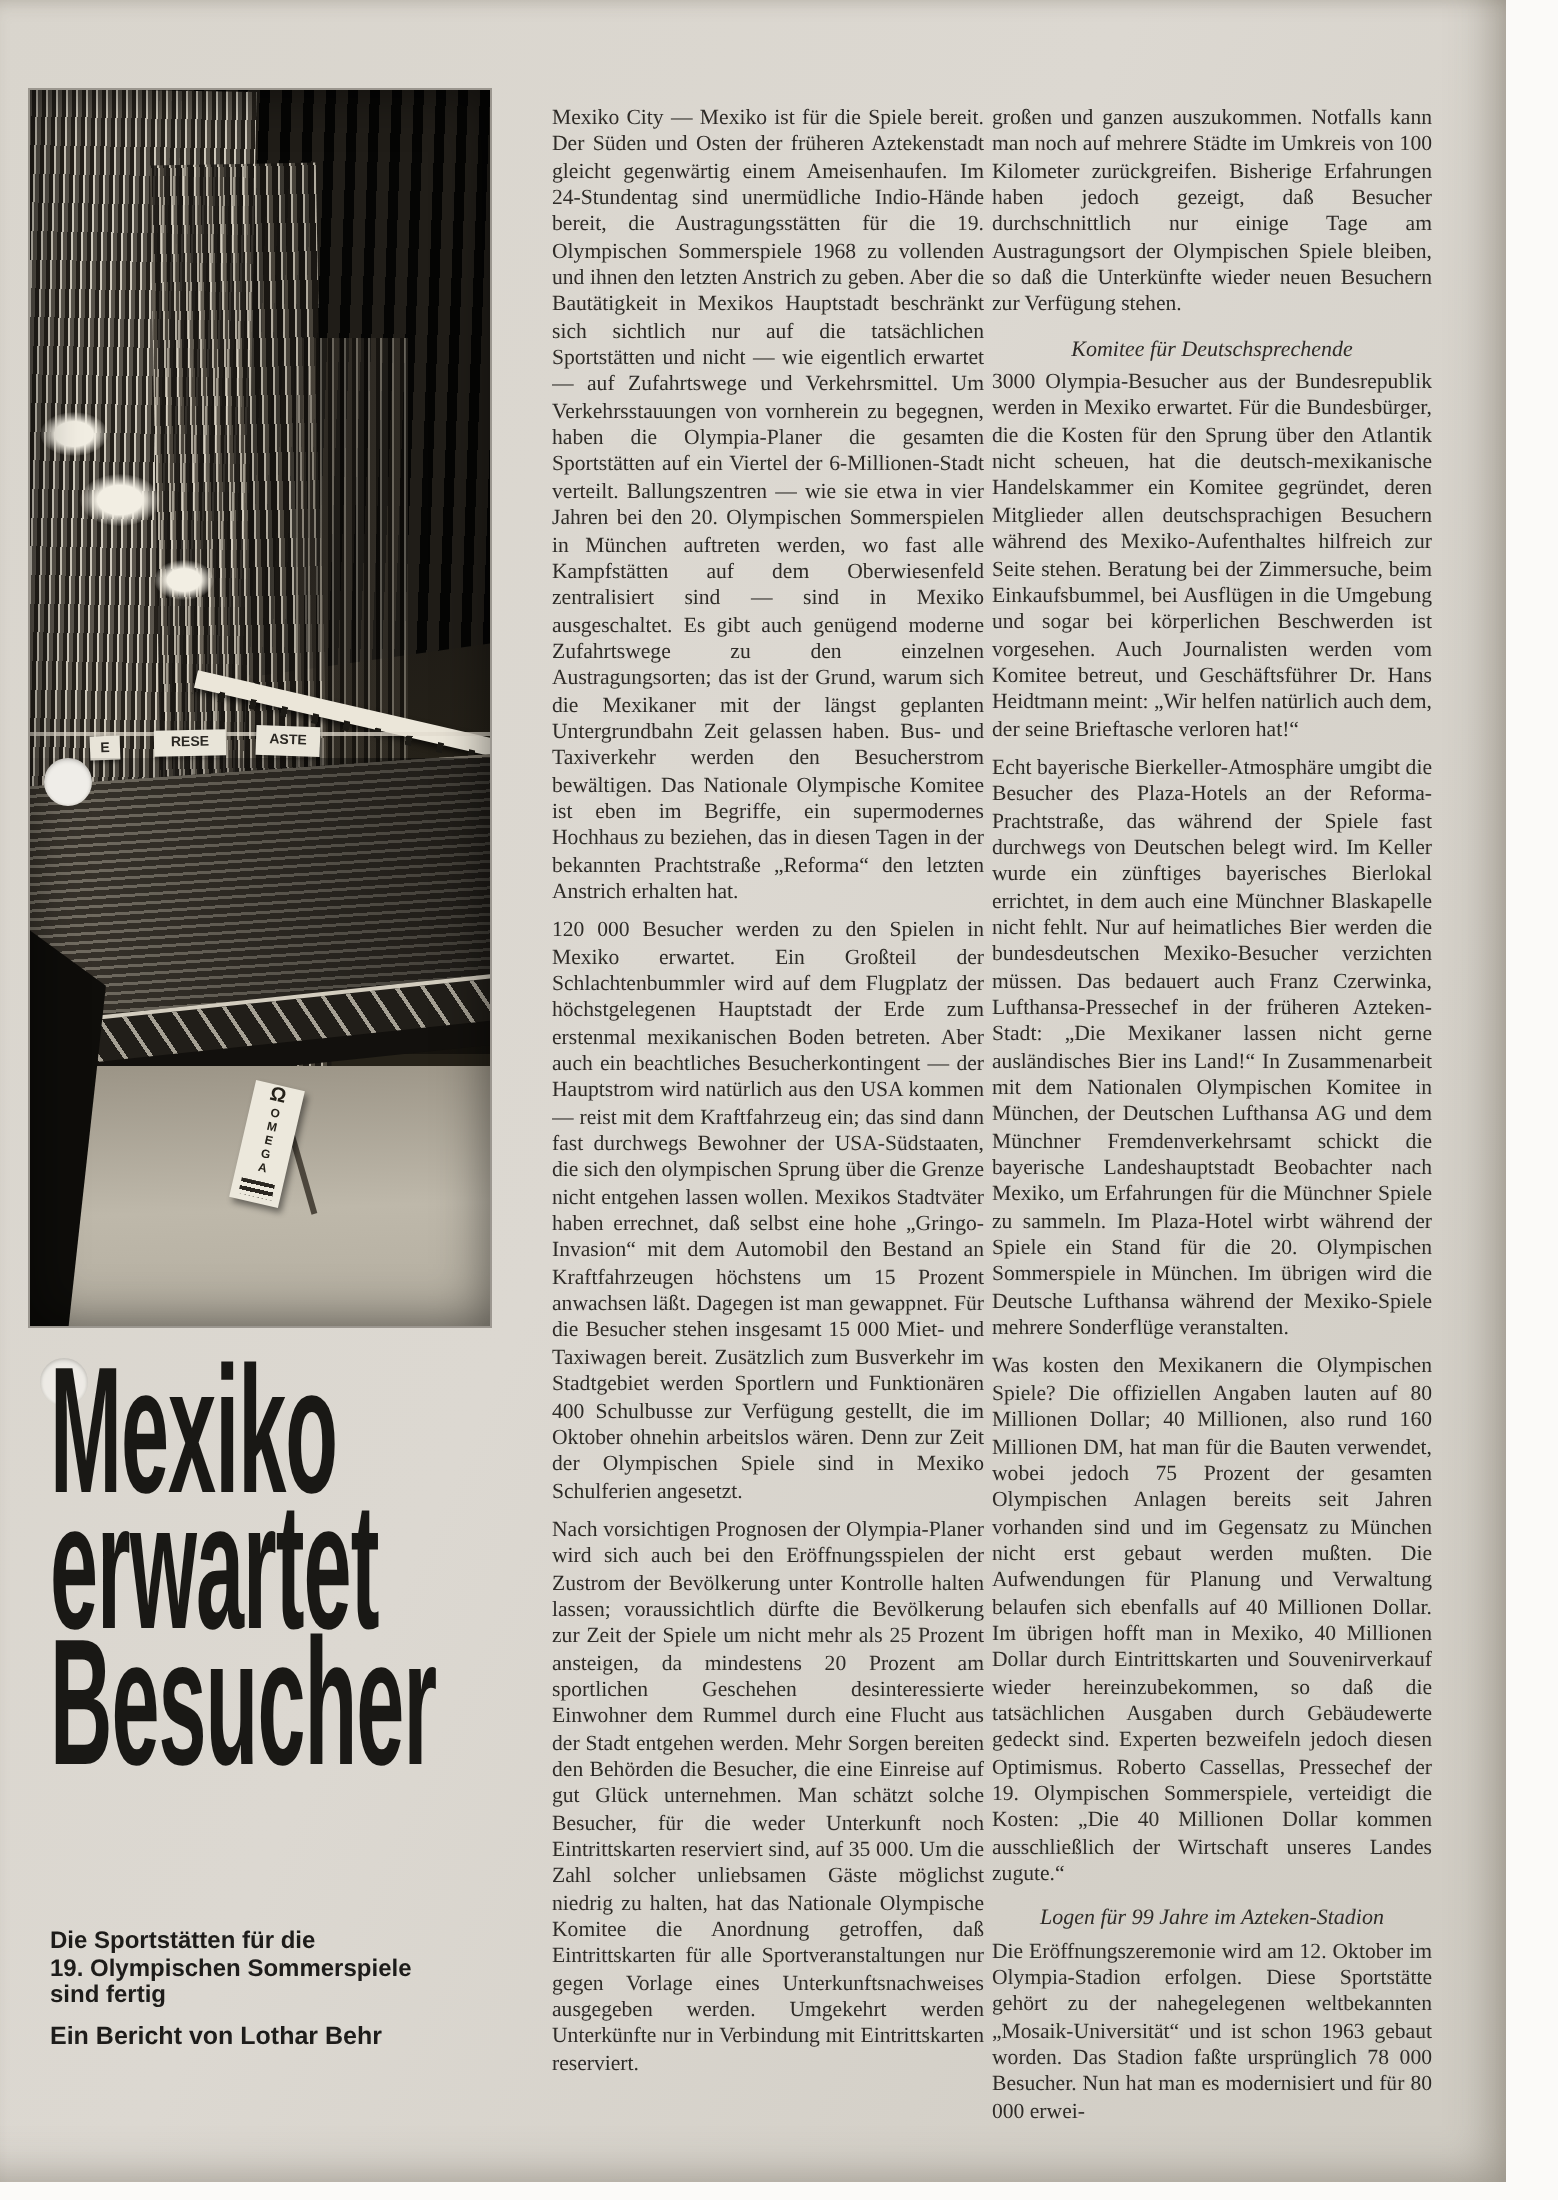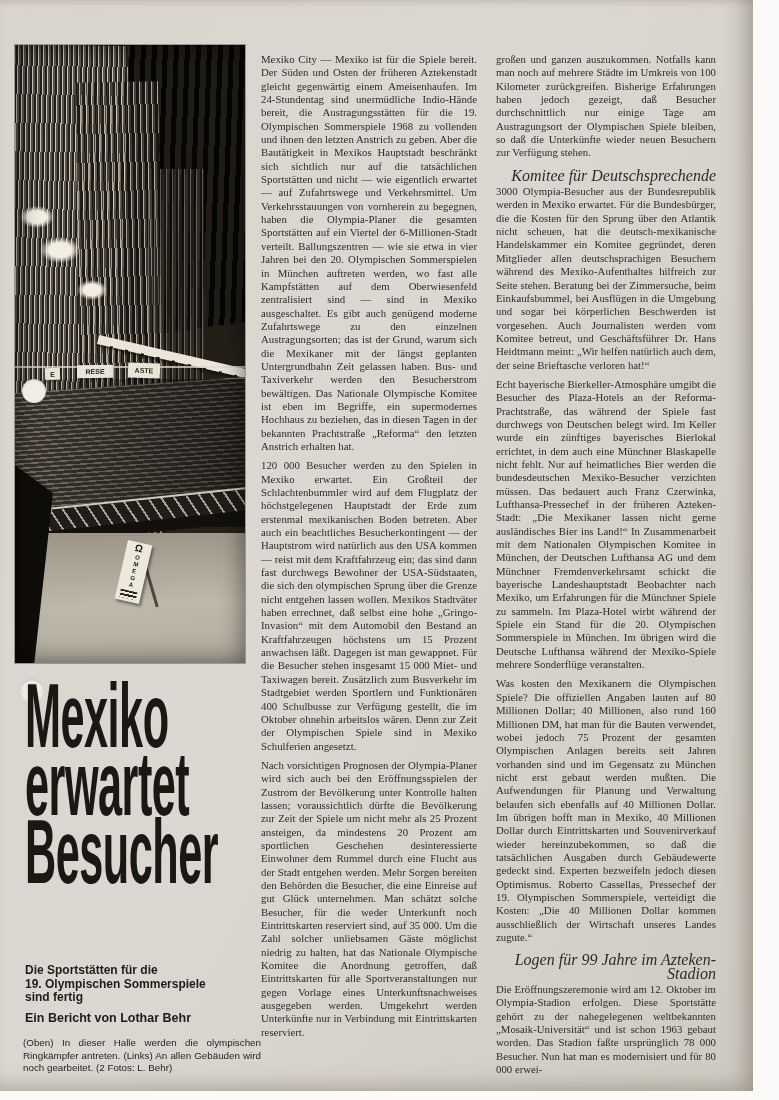--- a/index.html
+++ b/index.html
@@ -89,24 +89,24 @@
   
   .standfirst{position:absolute;left:25px;top:964px;width:240px;
     font-family:"Liberation Sans",sans-serif;font-weight:bold;font-size:12px;line-height:13.5px;color:#1d1c1a;}
   .byline{position:absolute;left:25px;top:1011px;width:240px;
     font-family:Liberation Sans, sans-serif;font-weight:bold;font-size:12.5px;color:#1d1c1a;}
   .caption{position:absolute;left:23px;top:1037px;width:238px;
     font-family:"Liberation Sans",sans-serif;font-size:9.8px;line-height:12.6px;
     color:#262420;text-align:justify;}
   
   .col{position:absolute;top:53px;height:1026px;overflow:hidden;color:#2e2b27;}
-  .col-mid{left:261px;width:216px;}
+  .col-mid{left:276px;width:216px;}
   .col-right{left:468px;width:220px;margin-left:28px;}
   .col p{margin:0 0 6px 0;font-size:10.8px;line-height:13.35px;text-align:justify;hyphens:auto;}
-  .col p.crosshead{font-style:italic;font-size:16px;margin:9px 0 3px 0;text-align:right;hyphens:none;}
+  .col p.crosshead{font-style:italic;font-size:11px;margin:9px 0 3px 0;text-align:center;hyphens:none;}
 </style>
 </head>
 <body>
 
 <div class="sheet">
 
   <div class="photo">
     <div class="ceiling"></div>
     <div class="streamers st1"></div>
     <div class="streamers st2"></div>
@@ -150,21 +150,20 @@
     <div class="hl-line"><span>erwartet</span></div>
     <div class="hl-line"><span>Besucher</span></div>
   </div>
 
   <div class="standfirst">
     <div>Die Sportstätten für die</div>
     <div>19. Olympischen Sommerspiele</div>
     <div>sind fertig</div>
   </div>
   <div class="byline">Ein Bericht von Lothar Behr</div>
-  <div class="caption">(Oben) In dieser Halle werden die olympischen Ringkämpfer antreten. (Links) An allen Gebäuden wird noch gearbeitet. (2 Fotos: L. Behr)</div>
 
   <div class="col col-mid">
       <p class="body-p">Mexiko City — Mexiko ist für die Spiele bereit. Der Süden und Osten der früheren Aztekenstadt gleicht gegenwärtig einem Ameisenhaufen. Im 24-Stundentag sind unermüdliche Indio-Hände bereit, die Austragungsstätten für die 19. Olympischen Sommerspiele 1968 zu vollenden und ihnen den letzten Anstrich zu geben. Aber die Bautätigkeit in Mexikos Hauptstadt beschränkt sich sichtlich nur auf die tatsächlichen Sportstätten und nicht — wie eigentlich erwartet — auf Zufahrtswege und Verkehrsmittel. Um Verkehrsstauungen von vornherein zu begegnen, haben die Olympia-Planer die gesamten Sportstätten auf ein Viertel der 6-Millionen-Stadt verteilt. Ballungszentren — wie sie etwa in vier Jahren bei den 20. Olympischen Sommerspielen in München auftreten werden, wo fast alle Kampfstätten auf dem Oberwiesenfeld zentralisiert sind — sind in Mexiko ausgeschaltet. Es gibt auch genügend moderne Zufahrtswege zu den einzelnen Austragungsorten; das ist der Grund, warum sich die Mexikaner mit der längst geplanten Untergrundbahn Zeit gelassen haben. Bus- und Taxiverkehr werden den Besucherstrom bewältigen. Das Nationale Olympische Komitee ist eben im Begriffe, ein supermodernes Hochhaus zu beziehen, das in diesen Tagen in der bekannten Prachtstraße „Reforma“ den letzten Anstrich erhalten hat.</p>
       <p class="body-p">120 000 Besucher werden zu den Spielen in Mexiko erwartet. Ein Großteil der Schlachtenbummler wird auf dem Flugplatz der höchstgelegenen Hauptstadt der Erde zum erstenmal mexikanischen Boden betreten. Aber auch ein beachtliches Besucherkontingent — der Hauptstrom wird natürlich aus den USA kommen — reist mit dem Kraftfahrzeug ein; das sind dann fast durchwegs Bewohner der USA-Südstaaten, die sich den olympischen Sprung über die Grenze nicht entgehen lassen wollen. Mexikos Stadtväter haben errechnet, daß selbst eine hohe „Gringo-Invasion“ mit dem Automobil den Bestand an Kraftfahrzeugen höchstens um 15 Prozent anwachsen läßt. Dagegen ist man gewappnet. Für die Besucher stehen insgesamt 15 000 Miet- und Taxiwagen bereit. Zusätzlich zum Busverkehr im Stadtgebiet werden Sportlern und Funktionären 400 Schulbusse zur Verfügung gestellt, die im Oktober ohnehin arbeitslos wären. Denn zur Zeit der Olympischen Spiele sind in Mexiko Schulferien angesetzt.</p>
       <p class="body-p">Nach vorsichtigen Prognosen der Olympia-Planer wird sich auch bei den Eröffnungsspielen der Zustrom der Bevölkerung unter Kontrolle halten lassen; voraussichtlich dürfte die Bevölkerung zur Zeit der Spiele um nicht mehr als 25 Prozent ansteigen, da mindestens 20 Prozent am sportlichen Geschehen desinteressierte Einwohner dem Rummel durch eine Flucht aus der Stadt entgehen werden. Mehr Sorgen bereiten den Behörden die Besucher, die eine Einreise auf gut Glück unternehmen. Man schätzt solche Besucher, für die weder Unterkunft noch Eintrittskarten reserviert sind, auf 35 000. Um die Zahl solcher unliebsamen Gäste möglichst niedrig zu halten, hat das Nationale Olympische Komitee die Anordnung getroffen, daß Eintrittskarten für alle Sportveranstaltungen nur gegen Vorlage eines Unterkunftsnachweises ausgegeben werden. Umgekehrt werden Unterkünfte nur in Verbindung mit Eintrittskarten reserviert.</p>
     </div>
   <div class="col col-right">
       <p class="body-p">großen und ganzen auszukommen. Notfalls kann man noch auf mehrere Städte im Umkreis von 100 Kilometer zurückgreifen. Bisherige Erfahrungen haben jedoch gezeigt, daß Besucher durchschnittlich nur einige Tage am Austragungsort der Olympischen Spiele bleiben, so daß die Unterkünfte wieder neuen Besuchern zur Verfügung stehen.</p>
       <p class="crosshead">Komitee für Deutschsprechende</p>
       <p class="body-p">3000 Olympia-Besucher aus der Bundesrepublik werden in Mexiko erwartet. Für die Bundesbürger, die die Kosten für den Sprung über den Atlantik nicht scheuen, hat die deutsch-mexikanische Handelskammer ein Komitee gegründet, deren Mitglieder allen deutschsprachigen Besuchern während des Mexiko-Aufenthaltes hilfreich zur Seite stehen. Beratung bei der Zimmersuche, beim Einkaufsbummel, bei Ausflügen in die Umgebung und sogar bei körperlichen Beschwerden ist vorgesehen. Auch Journalisten werden vom Komitee betreut, und Geschäftsführer Dr. Hans Heidtmann meint: „Wir helfen natürlich auch dem, der seine Brieftasche verloren hat!“</p>

